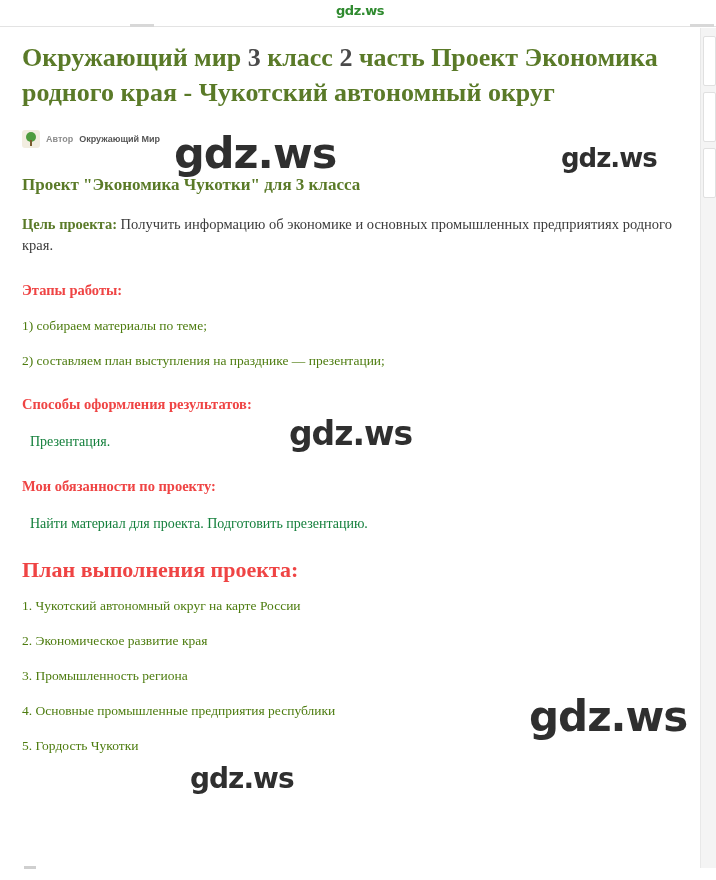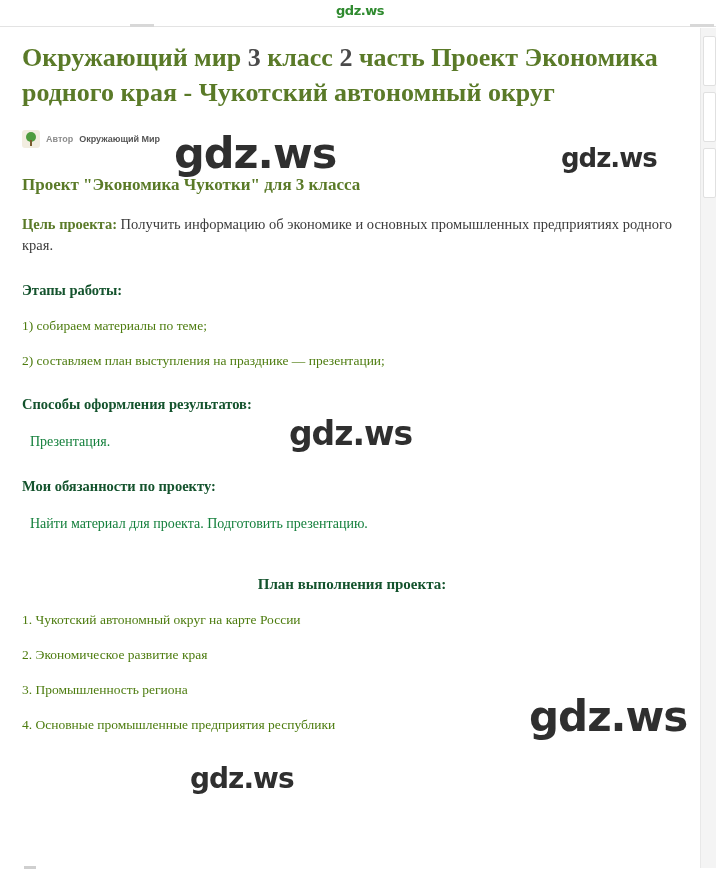--- a/index.html
+++ b/index.html
@@ -150,29 +150,28 @@
   p.para .lead {
     color: #5a7a28;
     font-weight: bold;
     text-align: center;
   }
 
   h3.section {
     margin: 24px 0 0 0;
     font-size: 14.5px;
     font-weight: bold;
-    color: #14532d;
+    color: #ef4444;
     line-height: 20px;
     font-family: Liberation Serif, serif;
   }
 
   h3.section.big {
-    font-size: 15px;
-    margin-top: 40px;
-    text-align: center;
+    font-size: 22px;
+    margin-top: 26px;
   }
 
   p.step {
     margin: 16px 0 0 0;
     font-size: 13.5px;
     line-height: 19px;
     color: #4d7c0f;
   }
 
   p.plain {
@@ -245,20 +244,21 @@
 
   <h3 class="section">Мои обязанности по проекту:</h3>
   <p class="plain">Найти материал для проекта. Подготовить презентацию.</p>
 
   <h3 class="section big">План выполнения проекта:</h3>
 
   <p class="step">1. Чукотский автономный округ на карте России</p>
   <p class="step">2. Экономическое развитие края</p>
   <p class="step">3. Промышленность региона</p>
   <p class="step">4. Основные промышленные предприятия республики</p>
+  <p class="step">5. Гордость Чукотки</p>
 </div>
 
 <div class="bottom-marker"></div>
 
 <div class="wm wm1">gdz.ws</div>
 <div class="wm wm2">gdz.ws</div>
 <div class="wm wm3">gdz.ws</div>
 <div class="wm wm4">gdz.ws</div>
 <div class="wm wm5">gdz.ws</div>
 

